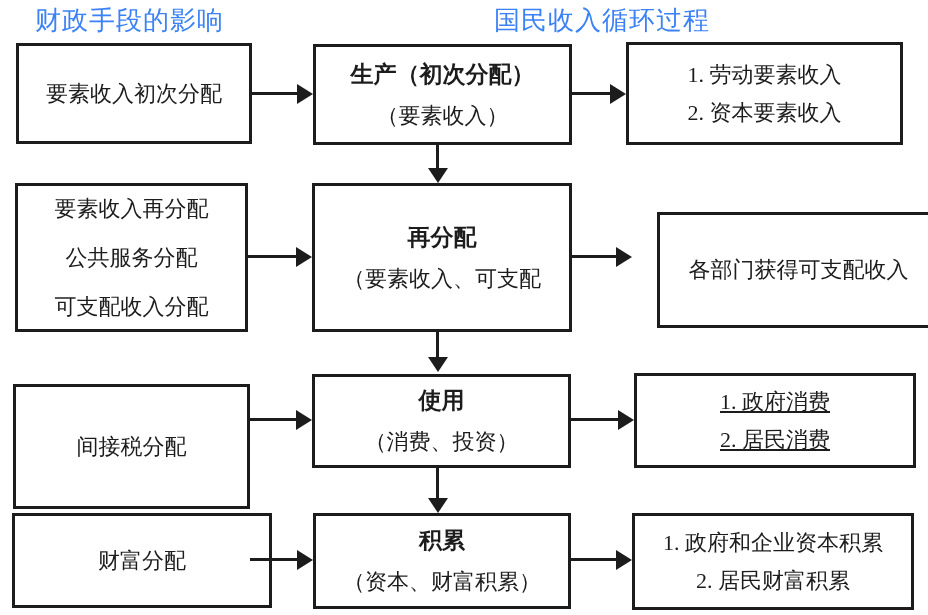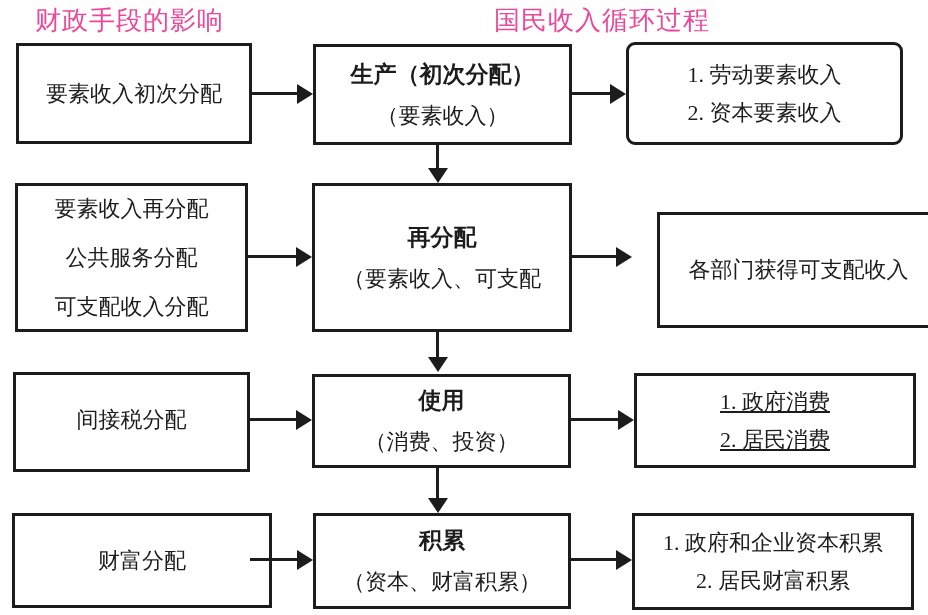--- a/index.html
+++ b/index.html
@@ -11,21 +11,21 @@
     background: #ffffff;
     font-family: "Liberation Serif", "DejaVu Serif", serif;
     color: #1c1c1c;
     overflow: hidden;
   }
   .title {
     position: absolute;
     font-size: 26px;
     letter-spacing: 1px;
     white-space: nowrap;
-    color: #ec4899;
+    color: #3b82f6;
   }
   .box {
     position: absolute;
     border: 3px solid #1c1c1c;
     background: #ffffff;
     display: flex;
     flex-direction: column;
     align-items: center;
     justify-content: center;
     text-align: center;
@@ -79,21 +79,21 @@
 
   <div class="box" style="left:16px; top:43px; width:236px; height:101px;">
     <div class="line">要素收入初次分配</div>
   </div>
 
   <div class="box center-col" style="left:313px; top:44px; width:259px; height:101px;">
     <div class="line bold">生产（初次分配）</div>
     <div class="line">（要素收入）</div>
   </div>
 
-  <div class="box" style="left:626px; top:42px; width:277px; height:103px;border-radius:9px;">
+  <div class="box" style="left:626px; top:42px; width:277px; height:103px;">
     <div class="line">1. 劳动要素收入</div>
     <div class="line">2. 资本要素收入</div>
   </div>
 
   <div class="h-arrow" style="left:252px; top:92px; width:45px;"></div>
   <div class="h-arrow" style="left:572px; top:92px; width:38px;"></div>
   <div class="v-arrow" style="left:436px; top:145px; height:23px;"></div>
 
   <div class="box spread" style="left:15px; top:183px; width:233px; height:149px;">
     <div class="line">要素收入再分配</div>
@@ -107,21 +107,21 @@
   </div>
 
   <div class="box" style="left:632px; top:212px; width:283px; height:116px;margin-left:25px;">
     <div class="line">各部门获得可支配收入</div>
   </div>
 
   <div class="h-arrow" style="left:248px; top:255px; width:48px;"></div>
   <div class="h-arrow" style="left:572px; top:255px; width:44px;"></div>
   <div class="v-arrow" style="left:436px; top:332px; height:25px;"></div>
 
-  <div class="box" style="left:13px; top:372px; width:237px; height:100px;font-family:Liberation Mono, monospace;">
+  <div class="box" style="left:13px; top:384px; width:237px; height:125px;">
     <div class="line">间接税分配</div>
   </div>
 
   <div class="box center-col" style="left:312px; top:374px; width:259px; height:94px;">
     <div class="line bold">使用</div>
     <div class="line">（消费、投资）</div>
   </div>
 
   <div class="box" style="left:634px; top:373px; width:282px; height:95px;text-decoration:underline;">
     <div class="line">1. 政府消费</div>

